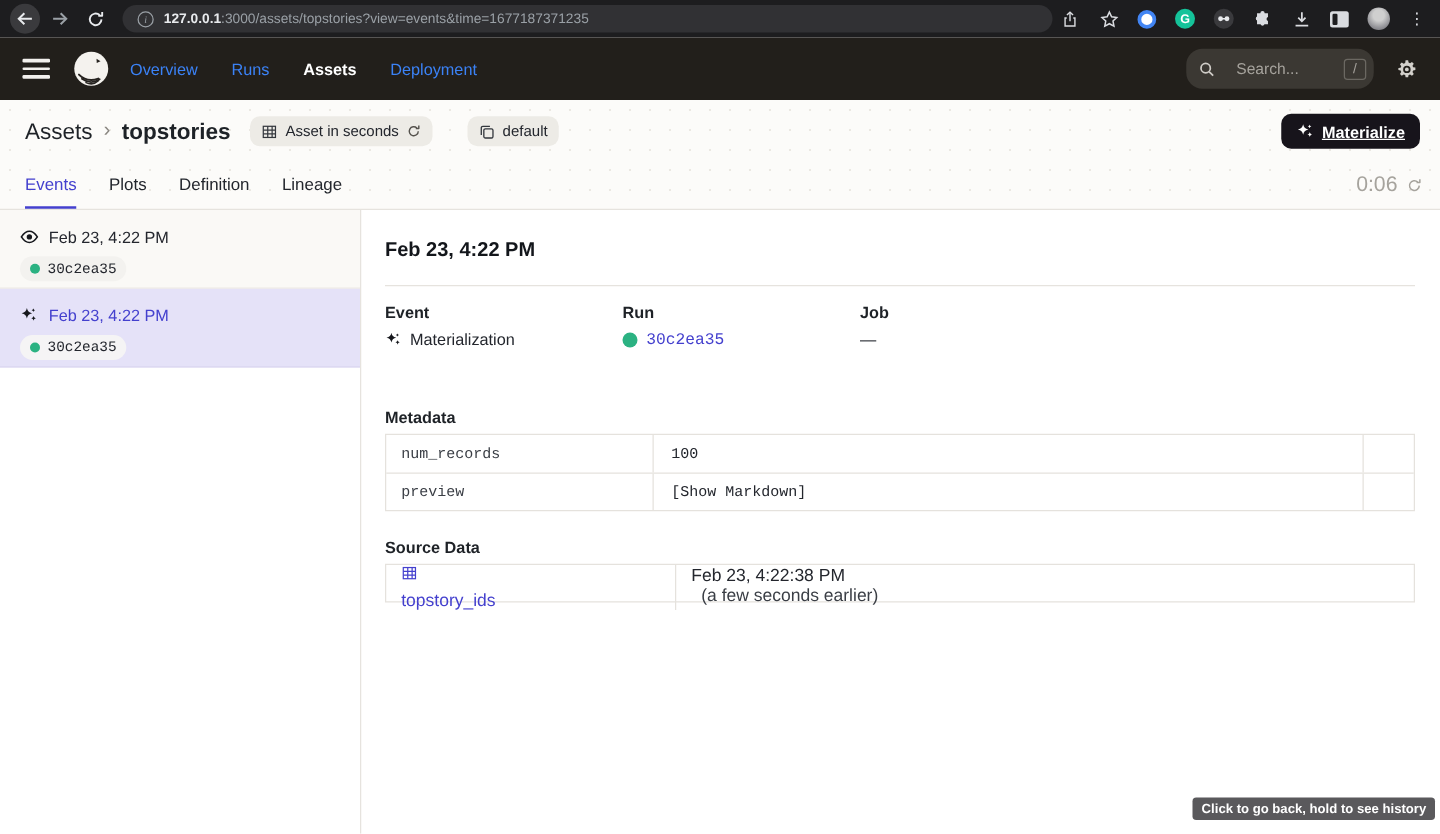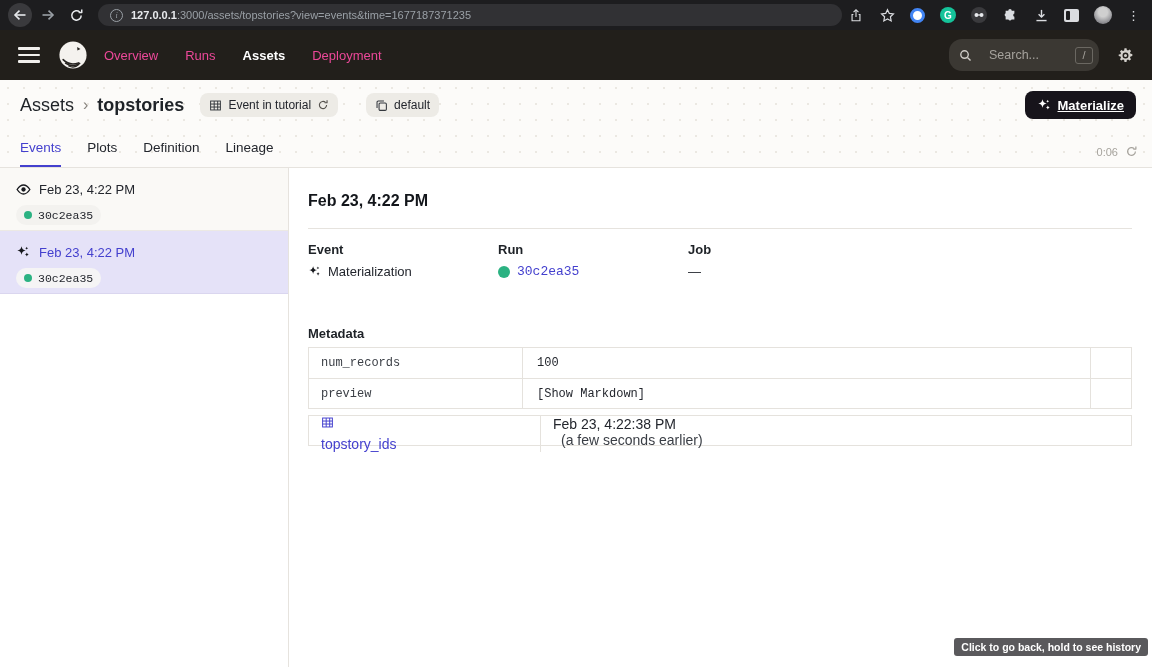--- a/index.html
+++ b/index.html
@@ -46,21 +46,21 @@
   .avatar { width:18px; height:18px; border-radius:50%;
             background: radial-gradient(circle at 50% 35%, #CFCFCF 0 30%, #8E8E93 70%, #6E6E73); }
   .dots-v { color:#DADCE0; font-size:13px; letter-spacing:0; font-family:"DejaVu Sans", sans-serif; }
 
   
   .dnav { height:50px; background:#221F1B; display:flex; align-items:center; padding:0 18px; }
   .hamburger { width:22px; display:flex; flex-direction:column; gap:4px; cursor:pointer; }
   .hamburger span { height:2.4px; background:#F2F0ED; border-radius:1px; }
   .dlogo { width:30px; height:30px; margin:0 16px 0 18px; }
   .dnav-links { display:flex; gap:27px; align-items:center; }
-  .dnav-link { font-size:13px; color:#ec4899; cursor:pointer; }
+  .dnav-link { font-size:13px; color:#3b82f6; cursor:pointer; }
   .dnav-link.active { color:#FFFFFF; font-weight:700; }
   .dnav-right { margin-left:auto; display:flex; align-items:center; gap:18px; }
   .searchbox {
     width:150px; height:32px; background:#3B3833; border-radius:13px;
     display:flex; align-items:center; padding:0 6px 0 10px; gap:17px;
   }
   .searchbox input {
     flex:1; min-width:0; background:transparent; border:none; outline:none;
     color:#CFCCC7; font-size:12.5px; font-family:"Liberation Sans", sans-serif;
   }
@@ -94,21 +94,21 @@
   .badges { margin-left:16px; display:flex; align-items:center; }
   .materialize-btn {
     margin-left:auto; display:flex; align-items:center; gap:7px; height:28px; padding:0 12px;
     background:#17141B; border:none; border-radius:8px; color:#fff; font-size:13px; font-weight:600;
     cursor:pointer; font-family:"Liberation Sans", sans-serif;text-decoration:underline;
   }
   .tabs-row { position:absolute; left:20px; bottom:0; display:flex; gap:26px; }
   .tab { font-size:13.5px; color:#23262D; padding-bottom:10px; border-bottom:2px solid transparent; cursor:pointer; }
   .tab.active { color:#4440CE; border-bottom-color:#4440CE; }
   .timer { position:absolute; right:14px; bottom:9px; display:flex; align-items:center; gap:7px;
-           color:#A6A39D; font-size:11px; }
+           color:#A6A39D; font-size:17px; }
   .timer .ricon { width:13px; height:13px; color:#A6A39D; cursor:pointer; }
 
   
   .content { display:flex; height:499px; }
   .sidebar { width:289px; border-right:1px solid #E6E3DE; background:#fff; flex:0 0 auto; }
   .ev-item { height:63px; padding:14px 16px 0 16px; border-bottom:1px solid #ECE9E4; cursor:pointer; }
   .ev-item.first { background:#FAF9F6; }
   .ev-item.selected { background:#E5E2F8; border-bottom-color:#DAD6EF; }
   .ev-head { display:flex; align-items:center; gap:8px; }
   .ev-icon { width:15px; height:15px; color:#16181D; flex:0 0 auto; }
@@ -271,21 +271,21 @@
     <span class="bc-sep">›</span>
     <span class="bc-current">topstories</span>
     <span class="badges">
       <span class="hbadge">
         <span class="bicon">
           <svg width="13" height="13" viewBox="0 0 16 16" fill="none" stroke="currentColor" stroke-width="1.2">
               <rect x="2" y="2.5" width="12" height="11"></rect>
               <path d="M2 6.2 H14 M2 9.9 H14 M6.4 2.5 V13.5 M10.7 2.5 V13.5"></path>
             </svg>
         </span>
-        <span>Event in tutorial</span>
+        <span>Asset in seconds</span>
         <span class="bicon sub">
           <svg width="12" height="12" viewBox="0 0 16 16" fill="none" stroke="currentColor" stroke-width="1.5">
               <path d="M12.8 8 a4.8 4.8 0 1 1 -1.5 -3.5"></path>
               <path d="M13.4 1.8 V5 H10.2" stroke-linejoin="round"></path>
             </svg>
         </span>
       </span>
       <span class="hbadge">
         <span class="bicon">
           <svg width="13" height="13" viewBox="0 0 16 16" fill="none" stroke="currentColor" stroke-width="1.3">
@@ -404,20 +404,21 @@
         <div class="mcell key mono">preview</div>
         <div class="mcell val mono" style="gap:0;">
           <span>[</span>
             <span class="dark-link">Show Markdown</span>
             <span>]</span>
         </div>
         <div class="mcell"></div>
       </div>
     </div>
 
+    <div class="section-title mt-src">Source Data</div>
     <div class="stable">
       <div class="srow">
         <div class="scell asset">
           <span class="asset-grid-icon">
             <svg width="13" height="13" viewBox="0 0 16 16" fill="none" stroke="currentColor" stroke-width="1.2">
                 <rect x="2" y="2.5" width="12" height="11"></rect>
                 <path d="M2 6.2 H14 M2 9.9 H14 M6.4 2.5 V13.5 M10.7 2.5 V13.5"></path>
               </svg>
           </span>
           <span class="asset-link">topstory_ids</span>

